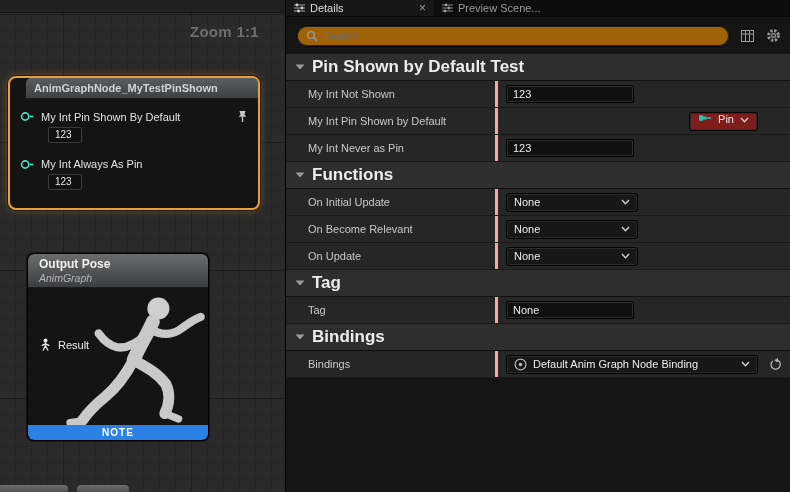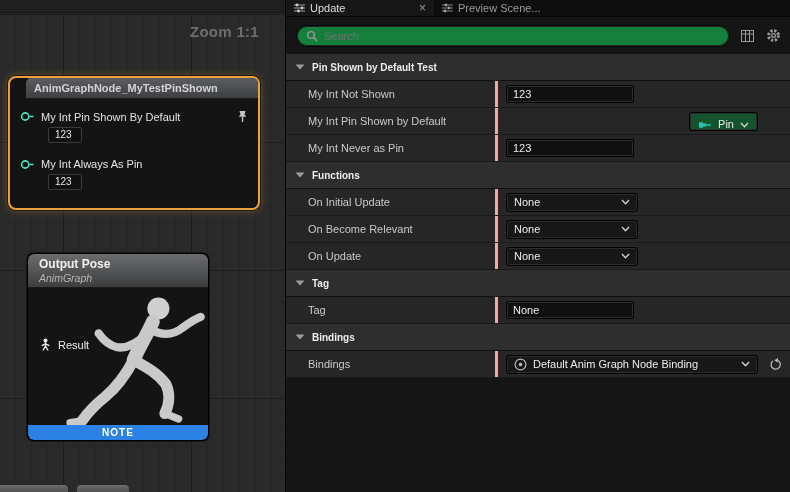--- a/index.html
+++ b/index.html
@@ -76,34 +76,34 @@
   .tabbar { height: 17px; flex: none; background: #0d0d0d;
     border-bottom: 1px solid #060606; display: flex; align-items: stretch; }
   .tab { display: flex; align-items: center; gap: 5px; padding: 0 8px; font-size: 11px; }
   .tab-details { width: 148px; background: #171717; color: #dcdcdc; }
   .tab-details .tab-close { margin-left: auto; color: #9a9a9a; font-size: 12px;
     line-height: 1; }
   .tab-preview { color: #9a9a9a; }
 
   .searchrow { height: 37px; flex: none; display: flex; align-items: center;
     gap: 8px; padding: 0 8px 0 10px; background: #151515; }
-  .searchbox { flex: 1; height: 22px; background: #15803d;
+  .searchbox { flex: 1; height: 22px; background: #a16207;
     border: 1px solid #050505; box-shadow: inset 0 0 0 1px #222;
     border-radius: 12px; display: flex; align-items: center; gap: 6px; padding: 0 9px; }
   .searchbox input { flex: 1; background: transparent; border: none; outline: none;
     color: #cfcfcf; font-size: 11px; font-family: inherit; }
   .searchbox input::placeholder { color: #6f6f6f; }
   .icon-btn { width: 18px; height: 18px; flex: none; display: flex;
     align-items: center; justify-content: center; }
 
   .proplist { flex: 1; display: flex; flex-direction: column; }
   .category { height: 27px; flex: none; background: #2e2e2e;
     border-bottom: 1px solid #101010; display: flex; align-items: center;
     gap: 7px; padding-left: 9px; }
-  .cat-title { color: #ededed; font-size: 10px; font-weight: bold; }
+  .cat-title { color: #ededed; font-size: 17px; font-weight: bold; }
 
   .prow { height: 27px; flex: none; background: #262626;
     border-bottom: 1px solid #1a1a1a; display: flex; }
   .plabel { width: 212px; flex: none; display: flex; align-items: center;
     padding-left: 22px; color: #c9c9c9; font-size: 11px;
     border-right: 3px solid #fca5a5; }
   .pvalue { flex: 1; display: flex; align-items: center; padding: 0 8px; }
 
   .text-input { width: 128px; height: 18px; background: #101010;
     border: 1px solid #000; box-shadow: inset 0 0 0 1px #2c2c2c;
@@ -112,23 +112,23 @@
 
   .dropdown { height: 19px; background: #171717; border: 1px solid #000;
     box-shadow: inset 0 0 0 1px #2c2c2c; border-radius: 3px;
     display: flex; align-items: center; gap: 6px; padding: 0 7px;
     color: #ececec; font-size: 11px; }
   .dd-none { width: 132px; }
   .dd-binding { width: 252px; }
   .dropdown .chev { margin-left: auto; display: flex; }
 
   .pin-btn { margin-left: auto; margin-right: 24px; height: 19px;
-    background: #14532d; border: 1px solid #000;
+    background: #7f1d1d; border: 1px solid #000;
     box-shadow: inset 0 0 0 1px #2c2c2c; border-radius: 3px;
-    display: flex; align-items: flex-end; gap: 6px; padding: 0 8px;
+    display: flex; align-items: flex-start; gap: 6px; padding: 0 8px;
     color: #eaeaea; font-size: 11px; }
 
   .reset-btn { margin-left: auto; display: flex; align-items: center; }
 
   .filler { flex: 1; background: #151515; }
 </style>
 </head>
 <body>
 
 <div class="stage">
@@ -221,21 +221,21 @@
                 <line x1="0" y1="5" x2="11" y2="5"></line>
                 <line x1="0" y1="8" x2="11" y2="8"></line>
               </g>
               <g fill="#cfcfcf">
                 <circle cx="3" cy="2" r="1.4"></circle>
                 <circle cx="8" cy="5" r="1.4"></circle>
                 <circle cx="4.5" cy="8" r="1.4"></circle>
               </g>
             </svg>
         </span>
-        <span>Update</span>
+        <span>Details</span>
         <span class="tab-close">×</span>
       </div>
       <div class="tab tab-preview">
         <span style="display:flex;">
           <svg width="11" height="10" viewBox="0 0 11 10">
               <g stroke="#6f6f6f" stroke-width="1.2">
                 <line x1="0" y1="2" x2="11" y2="2"></line>
                 <line x1="0" y1="5" x2="11" y2="5"></line>
                 <line x1="0" y1="8" x2="11" y2="8"></line>
               </g>

